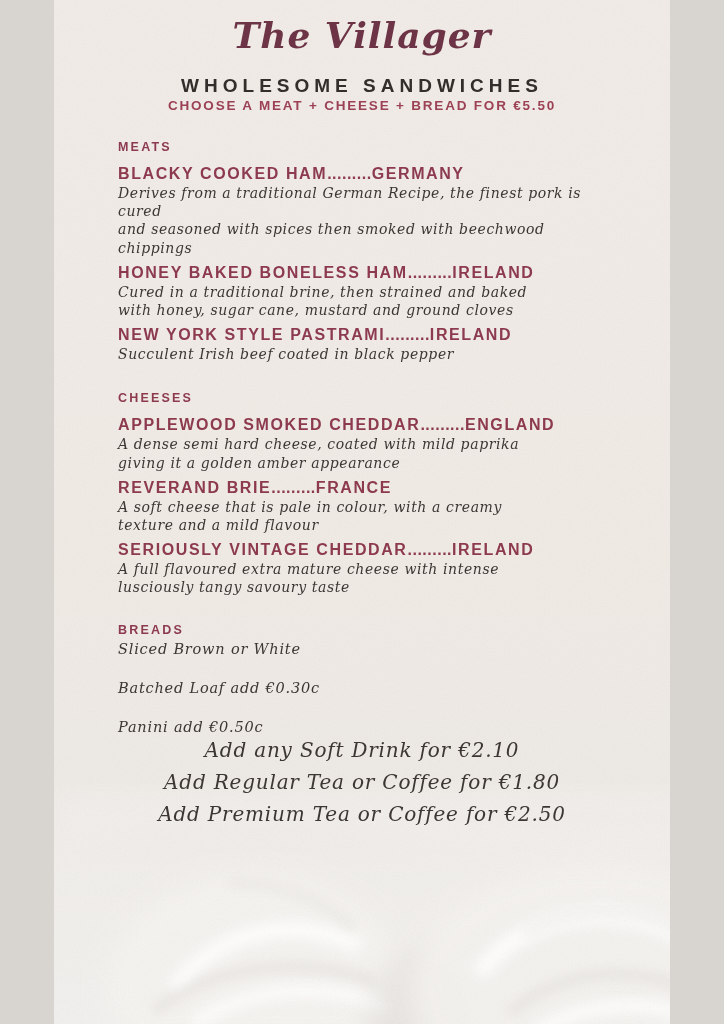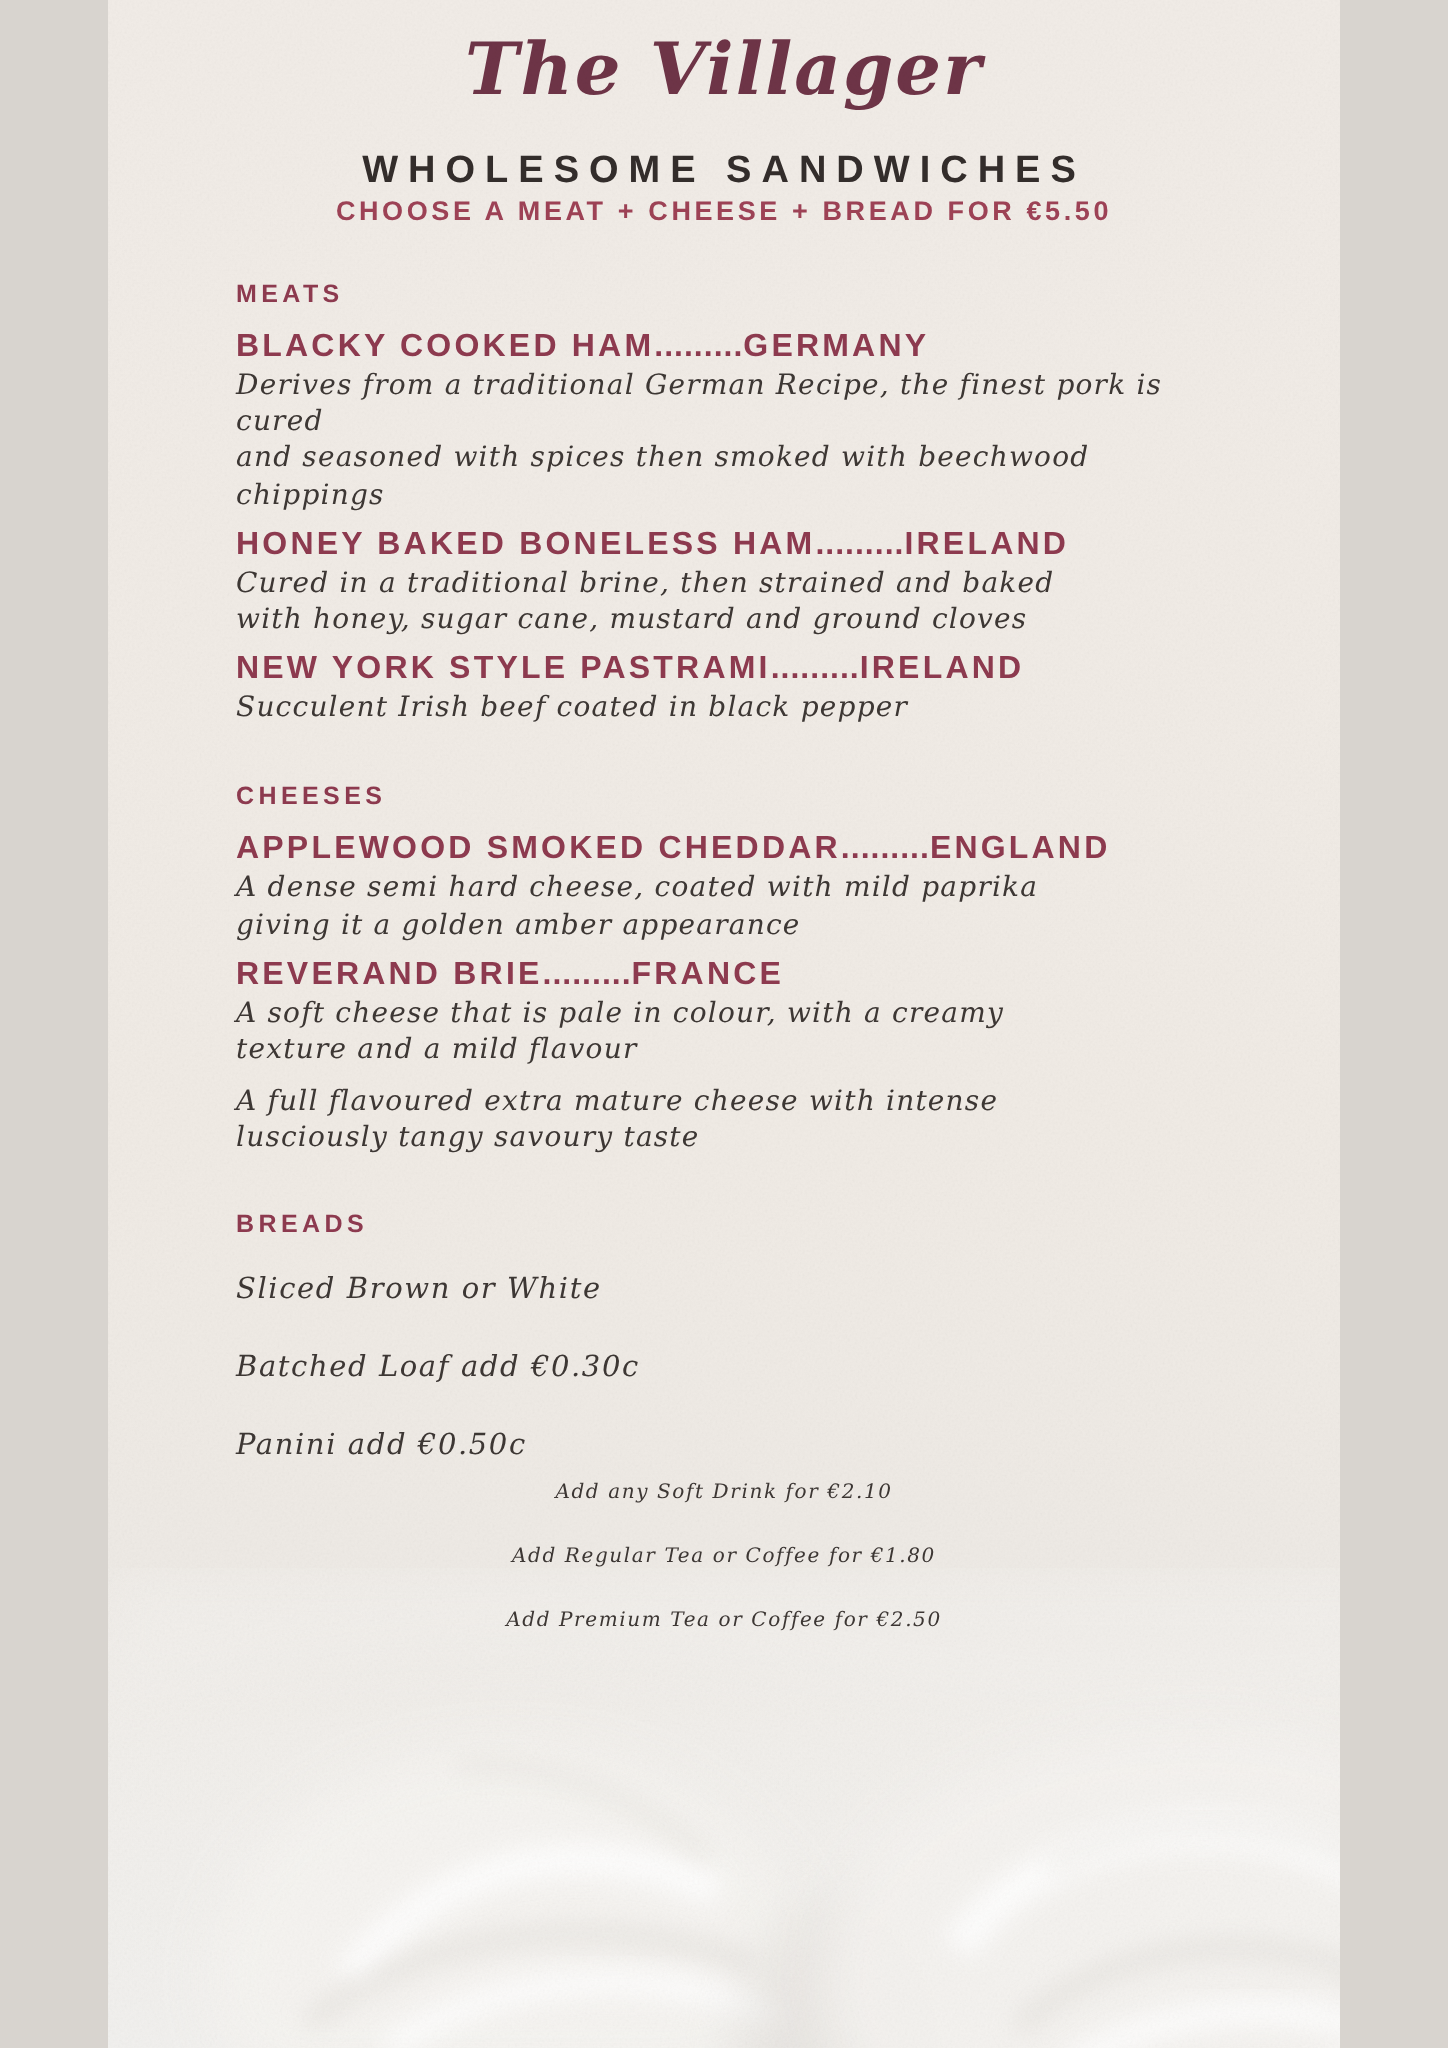--- a/index.html
+++ b/index.html
@@ -67,38 +67,38 @@
     margin: 0;
     font-family: "DejaVu Serif", serif;
     font-style: italic;
     font-size: 14px;
     line-height: 18.2px;
     letter-spacing: 0.6px;
     color: #3d3734;
     white-space: pre-line;
   }
 
-  .section.breads .section-heading { margin-bottom: 16px; }
+  .section.breads .section-heading { margin-bottom: 2px; }
   .bread-line {
     margin: 0 0 20px 0;
     font-family: "DejaVu Serif", serif;
     font-style: italic;
     font-size: 14.5px;
     line-height: 19px;
     letter-spacing: 0.8px;
     color: #3d3734;
   }
   .bread-line:last-child { margin-bottom: 0; }
 
   .addons { margin-top: 4px; text-align: center; }
   .addon-line {
     margin: 0 0 13px 0;
     font-family: "DejaVu Serif", serif;
     font-style: italic;
-    font-size: 10px;
+    font-size: 20px;
     line-height: 19px;
     letter-spacing: 0.8px;
     color: #3d3734;
   }
 
   .photo {
     position: absolute;
     left: 0; bottom: 0;
     width: 724px; height: 240px;
     z-index: 1;
@@ -156,20 +156,21 @@
 giving it a golden amber appearance</p>
       </div>
 
       <div class="item">
         <div class="item-title"><span>REVERAND BRIE</span><span class="dots">.........</span><span>FRANCE</span></div>
         <p class="desc">A soft cheese that is pale in colour, with a creamy
 texture and a mild flavour</p>
       </div>
 
       <div class="item">
+        <div class="item-title"><span>SERIOUSLY VINTAGE CHEDDAR</span><span class="dots">.........</span><span>IRELAND</span></div>
         <p class="desc">A full flavoured extra mature cheese with intense
 lusciously tangy savoury taste</p>
       </div>
     </div>
 
     <div class="section breads">
       <h3 class="section-heading">BREADS</h3>
       <p class="bread-line">Sliced Brown or White</p>
       <p class="bread-line">Batched Loaf add €0.30c</p>
       <p class="bread-line">Panini add €0.50c</p>

